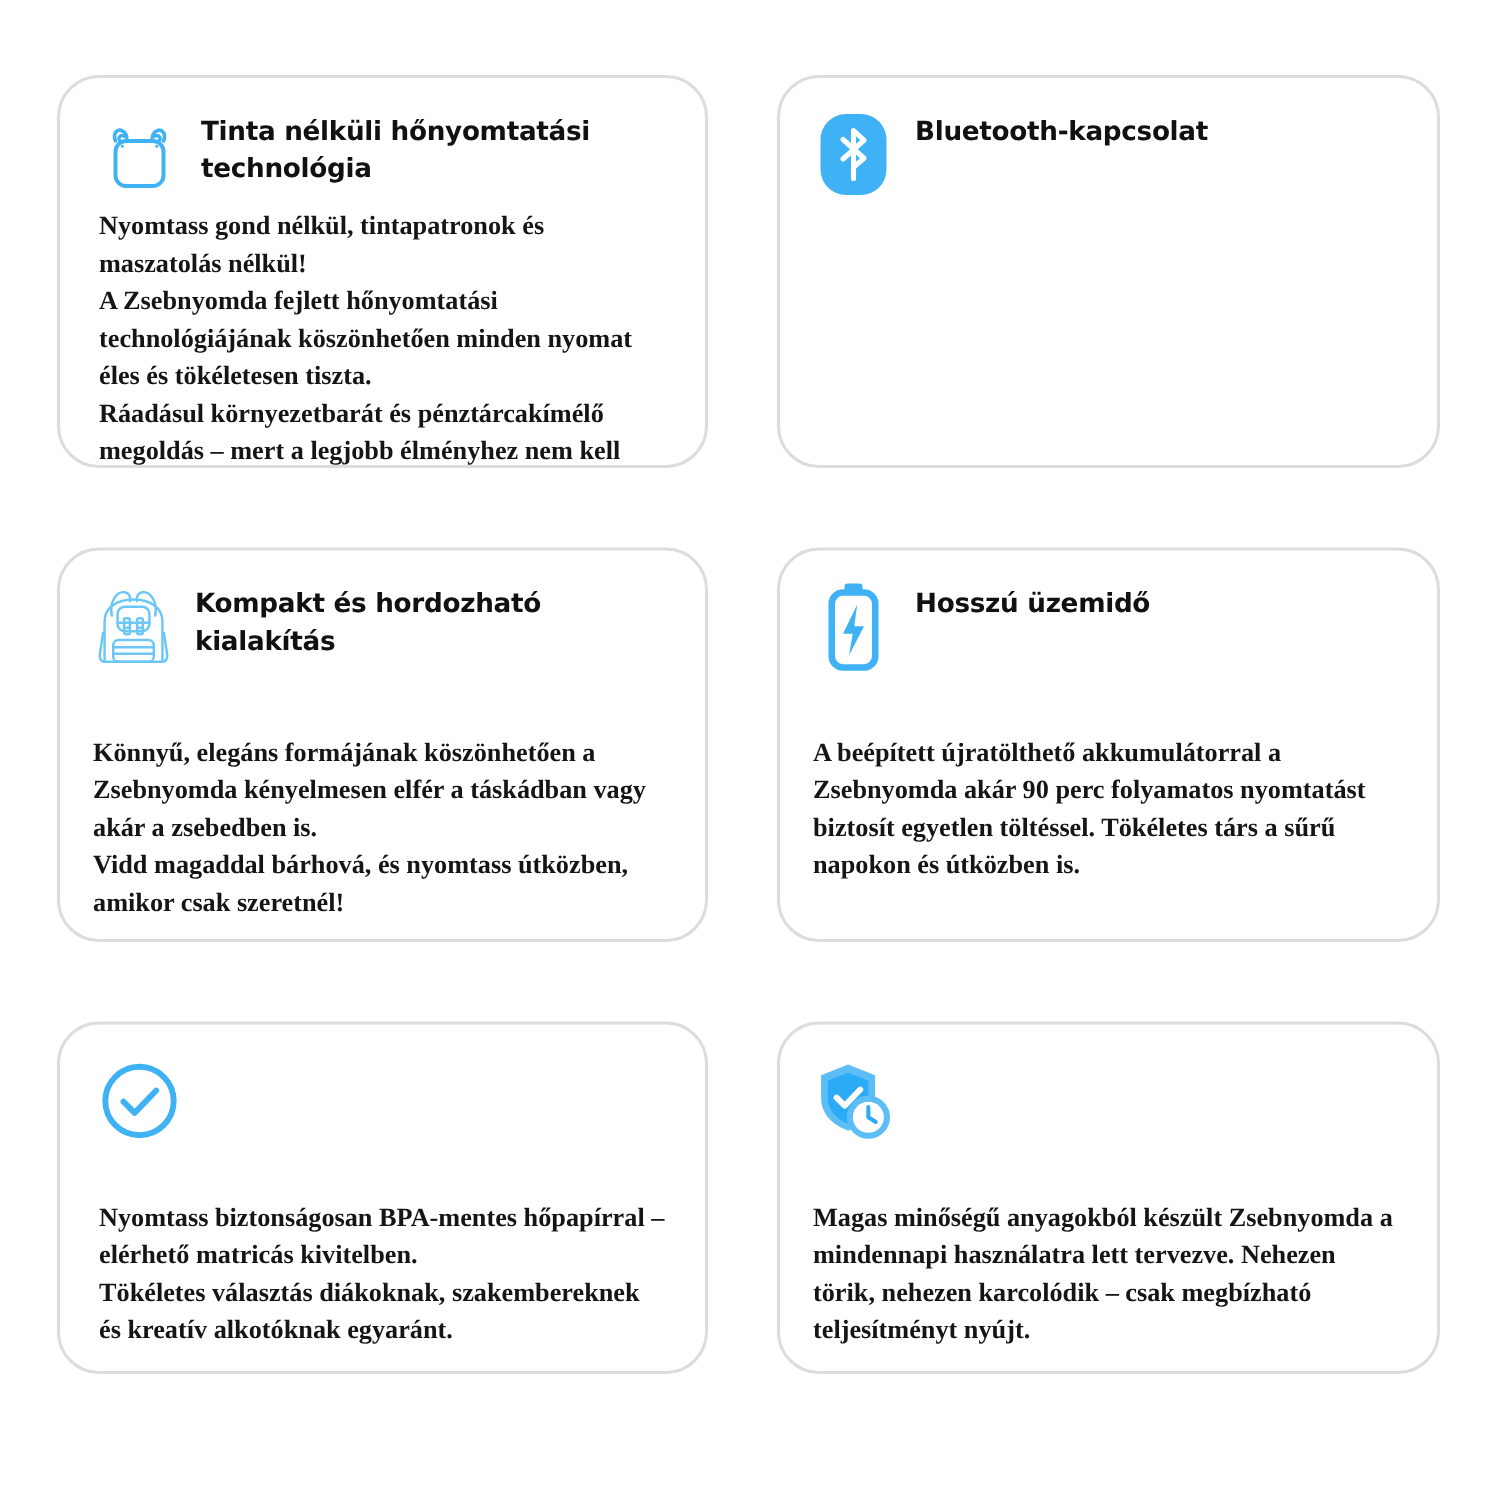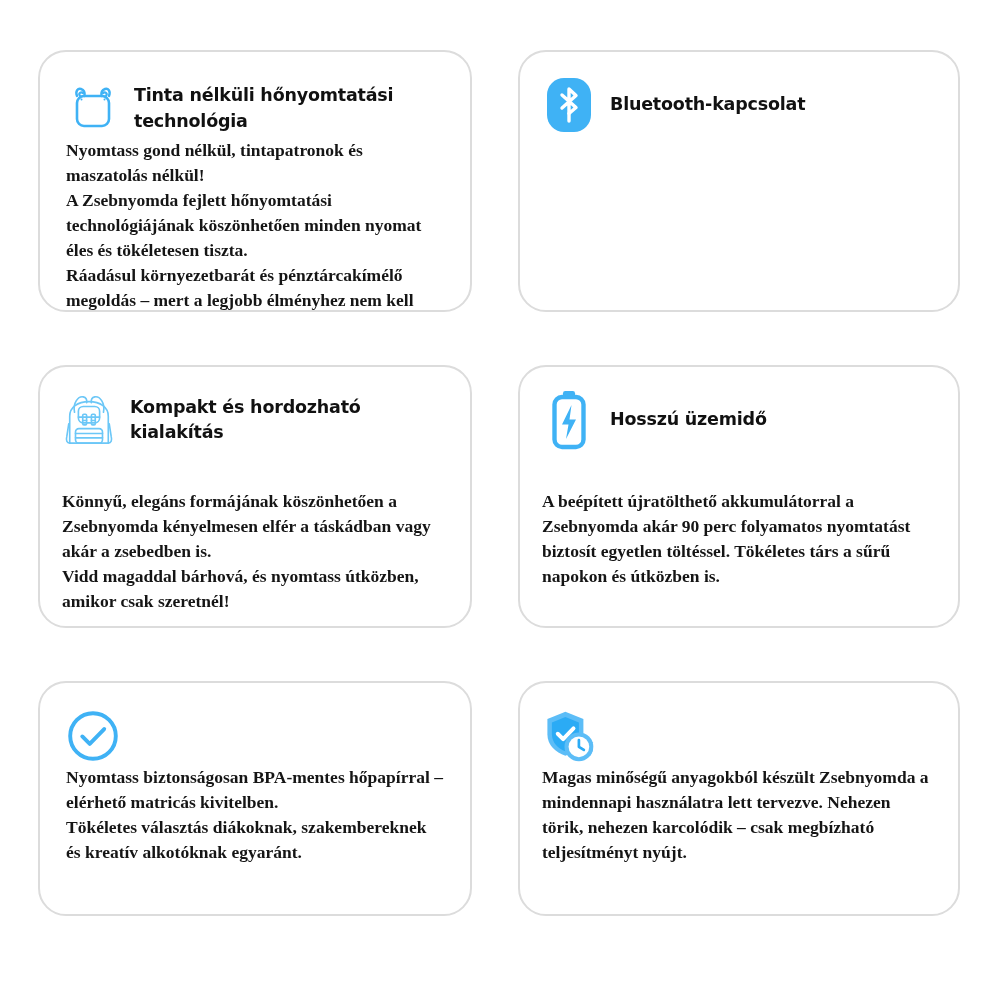--- a/index.html
+++ b/index.html
@@ -36,21 +36,21 @@
     background: #ffffff;
     border: 2px solid #dcdcdc;
     border-radius: 28px;
     padding: 24px 26px 20px 26px;
     overflow: hidden;
   }
 
   
   .card-header {
     display: flex;
-    align-items: center;
+    align-items: flex-start;
     gap: 14px;
     min-height: 58px;
   }
 
   .card-icon {
     flex: 0 0 auto;
     width: 54px;
     height: 54px;
     display: flex;
     align-items: center;
@@ -62,36 +62,36 @@
     font-family: "DejaVu Sans", sans-serif;
     font-weight: bold;
     font-size: 17.5px;
     line-height: 1.45;
     color: #111111;
     letter-spacing: -0.2px;
     margin: 0;
   }
 
   
-  .card-header.align-top { align-items: flex-end; }
+  .card-header.align-top { align-items: flex-start; }
   .card-header.align-top .card-icon { margin-top: 2px; }
 
   .card-body {
     font-family: "Liberation Serif", "DejaVu Serif", serif;
     font-size: 17.5px;
     line-height: 1.43;
     color: #151515;
     margin: 0;
     white-space: pre-line;
     font-weight: bold;
   }
 
   
   .gap-tight   .card-body { margin-top: 4px; }
-  .gap-wide    .card-body { }
+  .gap-wide    .card-body { margin-top: 34px; }
   .gap-xwide   .card-body { margin-top: 40px; }
 
   
   .indent-sm { padding-left: 22px; }
 </style>
 </head>
 <body>
 
 <div class="feature-grid">
 

